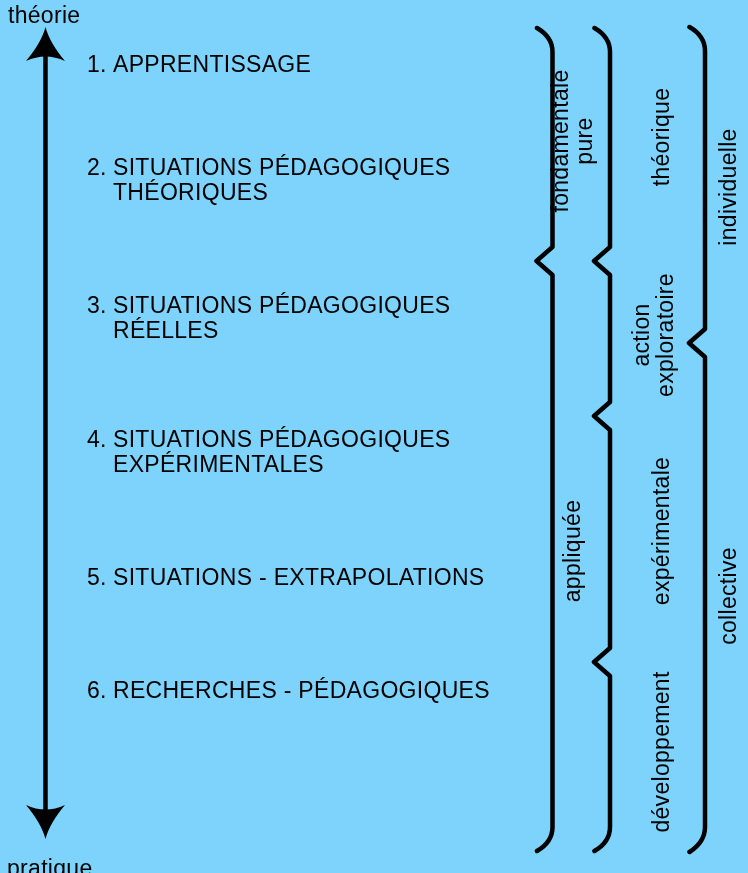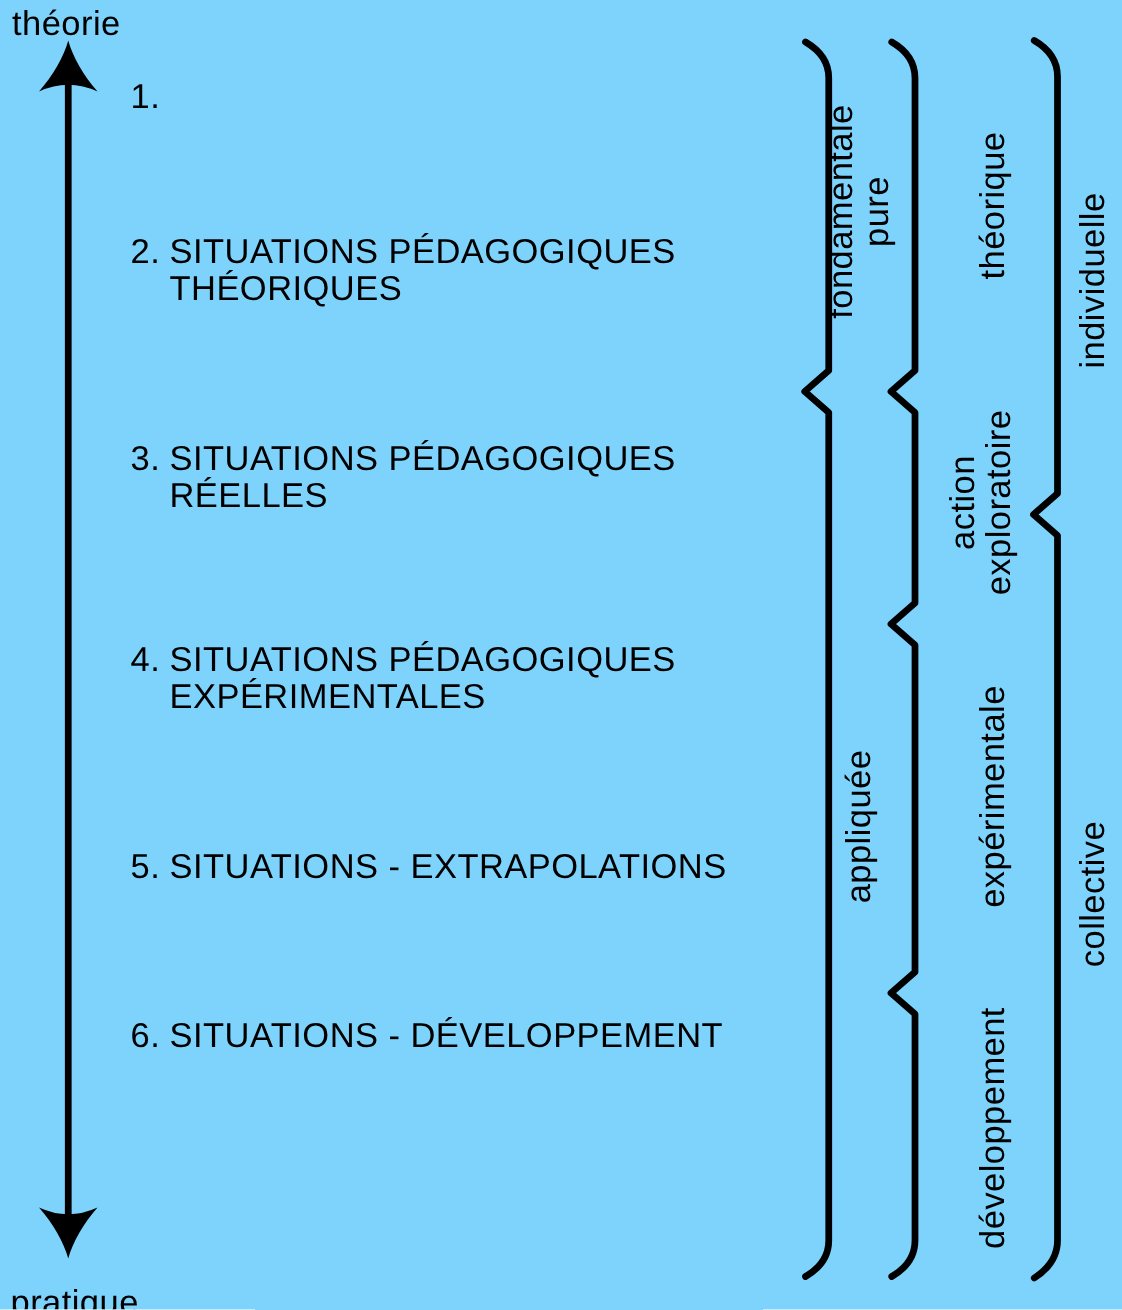--- a/index.html
+++ b/index.html
@@ -83,20 +83,21 @@
       <path d="M 45.5 27 C 42.5 38 35.5 50 26 61 Q 45.5 52 65 61 C 55.5 50 48.5 38 45.5 27 Z"></path>
       <path d="M 45.5 839 C 42.5 828 35.5 816 26 805 Q 45.5 814 65 805 C 55.5 816 48.5 828 45.5 839 Z"></path>
     </g>
   </svg>
 
   <div class="axis-label top">théorie</div>
   <div class="axis-label bottom">pratique</div>
 
   <div class="item i1">
     <span class="num">1.</span>
+    <span class="txt">APPRENTISSAGE</span>
   </div>
   <div class="item i2">
     <span class="num">2.</span>
     <span class="txt">SITUATIONS PÉDAGOGIQUES
 THÉORIQUES</span>
   </div>
   <div class="item i3">
     <span class="num">3.</span>
     <span class="txt">SITUATIONS PÉDAGOGIQUES
 RÉELLES</span>
@@ -105,21 +106,21 @@
     <span class="num">4.</span>
     <span class="txt">SITUATIONS PÉDAGOGIQUES
 EXPÉRIMENTALES</span>
   </div>
   <div class="item i5">
     <span class="num">5.</span>
     <span class="txt">SITUATIONS - EXTRAPOLATIONS</span>
   </div>
   <div class="item i6">
     <span class="num">6.</span>
-    <span class="txt">SITUATIONS - DÉVELOPPEMENT</span>
+    <span class="txt">RECHERCHES - PÉDAGOGIQUES</span>
   </div>
 
   <div class="vlabel vl-fond">fondamentale pure</div>
   <div class="vlabel vl-appl">appliquée</div>
 
   <div class="vlabel vl-theo">théorique</div>
   <div class="vlabel vl-acti">action
 exploratoire</div>
   <div class="vlabel vl-expe">expérimentale</div>
   <div class="vlabel vl-deve">développement</div>

